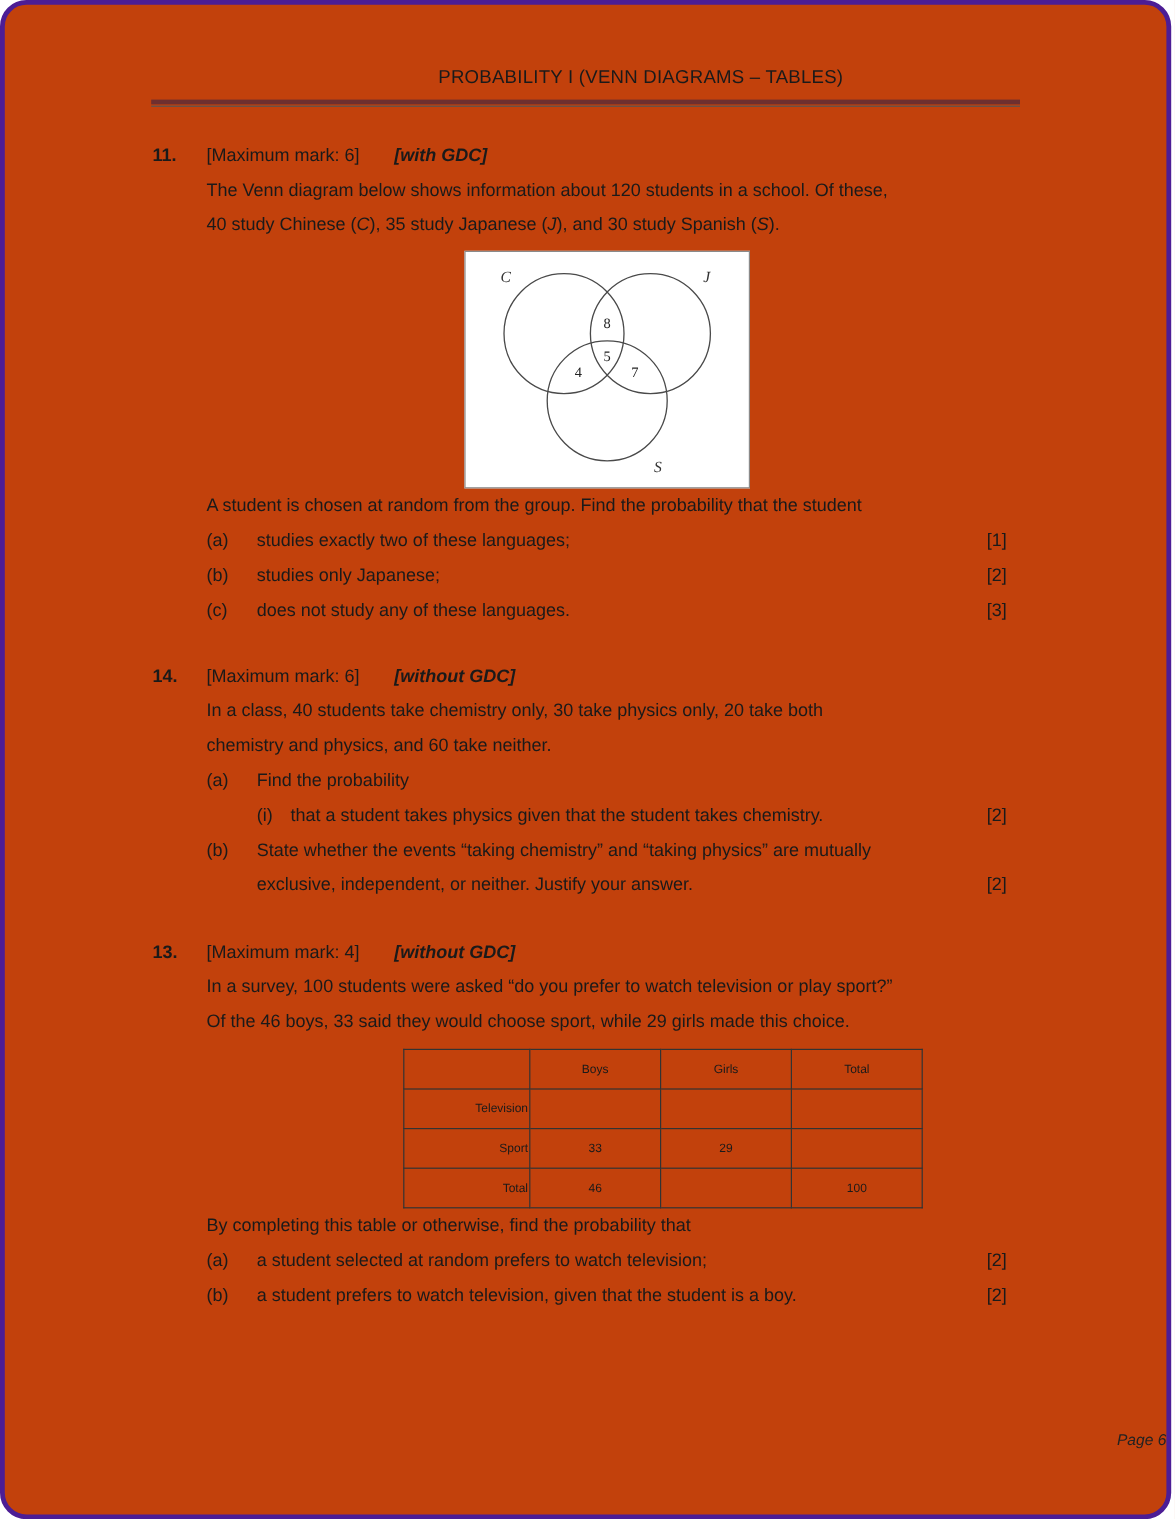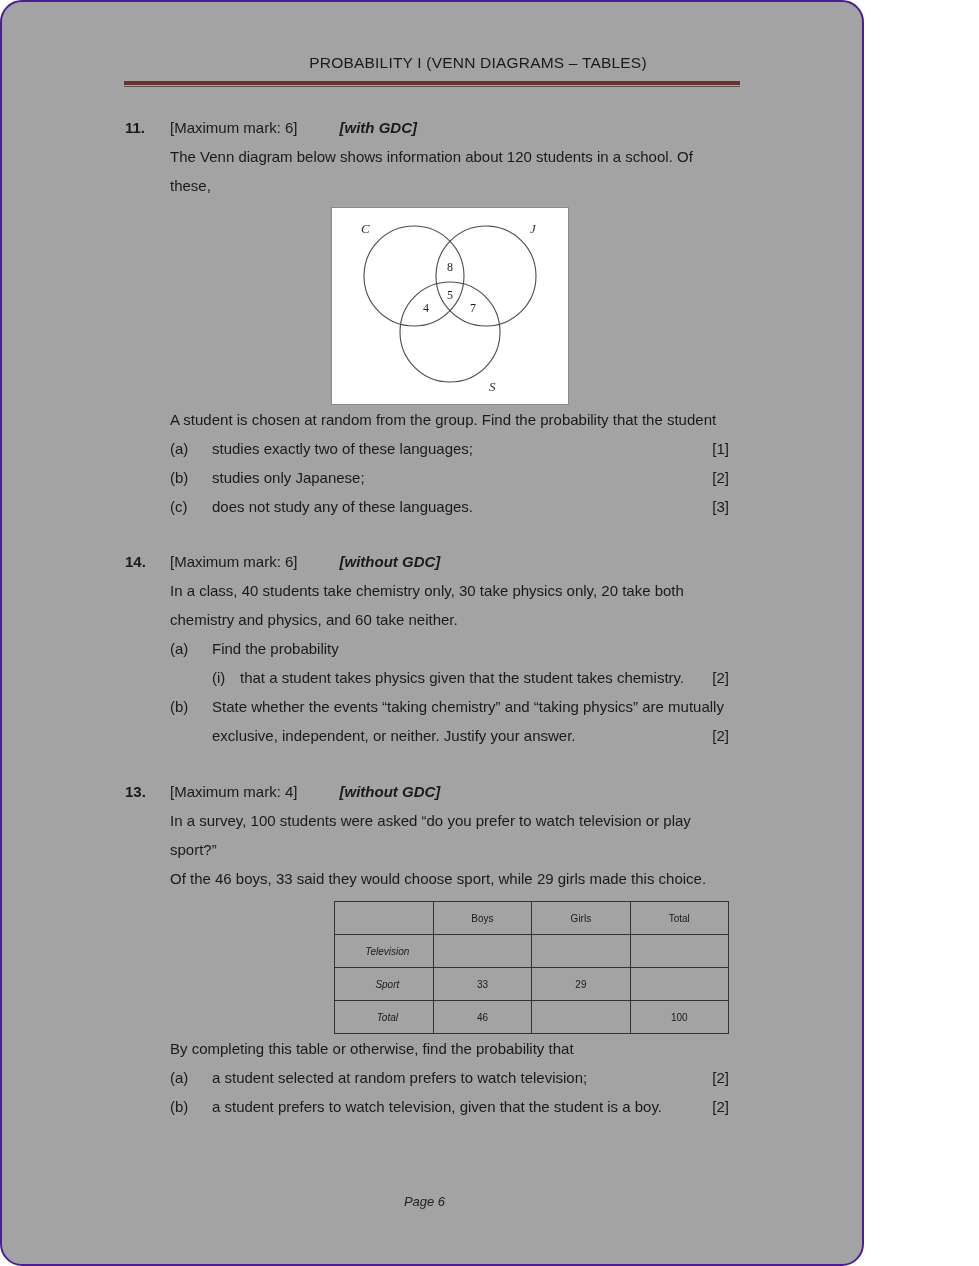--- a/index.html
+++ b/index.html
@@ -1,38 +1,38 @@
 <!DOCTYPE html>
 <html><head>
 <meta charset="utf-8">
 <style>
   * { box-sizing: border-box; }
   html, body { margin: 0; padding: 0; background: #fff; }
   .page {
     position: relative;
-    width: 864px; height: 1266px;
-    background: #a3a3a3;
-    border: 2px solid #4c1d95;
+    width: 976px; height: 1266px;
+    background: #c2410c;
+    border: 4px solid #4c1d95;
     border-radius: 22px;
     overflow: hidden;
     font-family: "Liberation Sans", sans-serif;
     font-size: 15px;
     color: #1a1a1a;
   }
   .doc-header { padding-top: 52px; }
   .header-title { text-align: center; padding-left: 92px; font-size: 15.5px; letter-spacing: .2px; }
   .rule-thick { margin: 9px 122px 0 122px; height: 4px; background: #6e2f2f; }
   .rule-thin  { margin: 1px 122px 0 122px; height: 1px; background: #555; }
 
   .content { padding: 0 133px 0 123px; }
   .q { margin-top: 26px; }
   .q-q13 { margin-top: 27px; }
   .q-head { display: flex; align-items: baseline; line-height: 29px; }
   .qnum { width: 45px; flex: none; font-weight: bold; }
-  .gdc { font-weight: bold; font-style: italic; margin-left: 42px; }
+  .gdc { font-weight: bold; font-style: italic; margin-left: 29px; }
   .q-body { margin-left: 45px; }
   .line { line-height: 29px; }
   .prompt { }
   .it { font-style: italic; }
   .bold { font-weight: bold; }
 
   .item { display: flex; line-height: 29px; }
   .letter { width: 42px; flex: none; }
   .itext { flex: 1; }
   .imark { flex: none; }
@@ -40,26 +40,26 @@
   .sletter { width: 28px; flex: none; }
 
   .venn-wrap { width: 238px; margin: 7px auto 0; border: 1px solid #8a8a8a; background: #fff; }
   .venn-wrap svg { display: block; }
   .venn-circle { fill: none; stroke: #4a4a4a; stroke-width: 1.1; }
   .vlabel { font: italic 13px "Liberation Serif", serif; fill: #333; }
   .vnum { font: 12px "Liberation Serif", serif; fill: #222; text-anchor: middle; }
 
   .survey-table { border-collapse: collapse; margin: 8px 0 0 164px; }
   .survey-table td { border: 1px solid #333; height: 33px; font-size: 10px; }
-  .rowlabel { width: 105px; text-align: center; padding-left: 8px; font-style: italic; }
+  .rowlabel { width: 105px; text-align: right; padding-left: 8px; }
   .cell { width: 109px; text-align: center; }
 
   .footer {
-    position: absolute; bottom: 55px; left: 0; right: 15px;
-    text-align: center; font-style: italic; font-size: 13px; color: #222;
+    position: absolute; bottom: 55px; left: 0; right: 0;
+    text-align: right; font-style: italic; font-size: 13px; color: #222;
   }
 </style>
 </head>
 <body>
 
 <div class="page">
 
   <div class="doc-header">
     <div class="header-title">PROBABILITY I (VENN DIAGRAMS – TABLES)</div>
     <div class="rule-thick"></div>
@@ -69,20 +69,21 @@
   <div class="content">
 
     <div class="q">
       <div class="q-head">
         <span class="qnum">11.</span>
         <span>[Maximum mark: 6]</span>
         <span class="gdc">[with GDC]</span>
       </div>
       <div class="q-body">
         <div class="line">The Venn diagram below shows information about 120 students in a school. Of these,</div>
+        <div class="line"><span>40 study Chinese (</span><span class="it">C</span><span>), 35 study Japanese (</span><span class="it">J</span><span>), and 30 study Spanish (</span><span class="it">S</span><span>).</span></div>
 
         <div class="venn-wrap">
           <svg viewBox="0 0 236 196" width="236" height="196">
             <circle class="venn-circle" cx="82" cy="68" r="50"></circle>
             <circle class="venn-circle" cx="154" cy="68" r="50"></circle>
             <circle class="venn-circle" cx="118" cy="124" r="50"></circle>
             <text class="vlabel" x="29" y="25">C</text>
             <text class="vlabel" x="198" y="25">J</text>
             <text class="vlabel" x="157" y="183">S</text>
             <text class="vnum" x="118" y="63">8</text>

